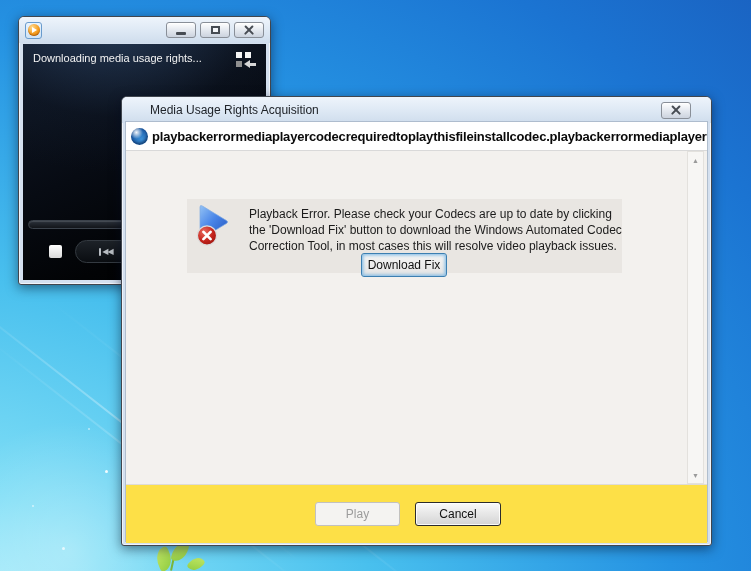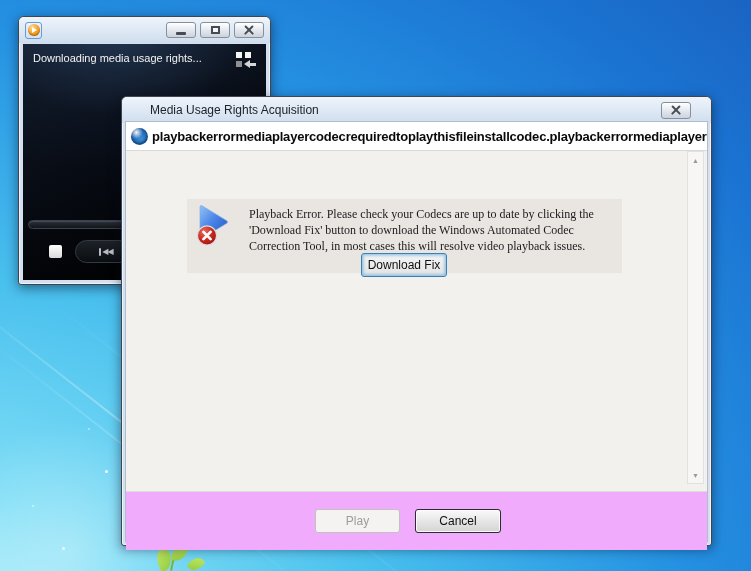--- a/index.html
+++ b/index.html
@@ -76,34 +76,34 @@
   .globe { flex:0 0 auto; width:17px; height:17px; border-radius:50%;
     background:
       radial-gradient(circle at 32% 26%, rgba(255,255,255,.95), rgba(255,255,255,0) 38%),
       radial-gradient(circle at 62% 68%, #3d93da, #1e61ad 60%, #123d78 100%);
     box-shadow:inset -1px -2px 3px rgba(0,18,55,.55); }
   .url-text { margin-left:4px; font-size:13px; font-weight:bold; color:#0a0a0a;
     white-space:nowrap; letter-spacing:-.2px; }
   .scrollregion { position:absolute; left:0; right:0; top:29px; height:333px; background:#f3f1ee; }
   .msgbox { position:absolute; left:61px; top:48px; width:435px; height:74px; background:#e9e6e2; }
   .err-icon { position:absolute; left:7px; top:4px; }
-  .msg-text { position:absolute; left:62px; top:7px; width:376px; font-size:12px; line-height:16px; color:#1b1b1b;font-family:Liberation Serif, serif; }
+  .msg-text { position:absolute; left:62px; top:7px; width:376px; font-size:12px; line-height:16px; color:#1b1b1b; }
   .btn { position:absolute; height:24px; border-radius:3px; font-size:12px; color:#111;
     display:flex; align-items:center; justify-content:center; font-family:"Liberation Sans",sans-serif; }
   .btn-downloadfix { left:191px; top:102px; width:86px; border:1px solid #3c7fb1;
     background:linear-gradient(#f5f5f5,#e3e3e3); box-shadow:inset 0 0 3px 1.5px rgba(125,185,228,.85);margin-left:44px; }
   .btn-webhelp { left:282px; top:102px; width:84px; border:1px solid #8f8f8f;
     background:linear-gradient(#f8f8f8,#eaeaea 45%,#d8d8d8); box-shadow:inset 0 1px 0 #fff; }
   .scrollbar { position:absolute; right:3px; top:0; width:17px; height:333px;
     background:#f7f6f4; border:1px solid #e3e1dd; }
   .scroll-arrow { position:absolute; left:0; width:15px; height:16px; display:flex; align-items:center;
     justify-content:center; color:#9a9a9a; font-size:7px; }
   .scroll-up { top:0; }  .scroll-down { bottom:0; }
-  .footer { position:absolute; left:0; right:0; top:362px; height:59px; background:#f0abfc;
-    border-top:1px solid #dedcd7;margin-top:7px; }
+  .footer { position:absolute; left:0; right:0; top:362px; height:59px; background:#fde047;
+    border-top:1px solid #dedcd7; }
   .btn-play { left:189px; top:17px; width:85px; border:1px solid #c2c1bf; background:#f4f3f1; color:#9c9c9c; }
   .btn-cancel { left:289px; top:17px; width:86px; border:1px solid #2c2c2c;
     background:linear-gradient(#fafafa,#e8e8e8 45%,#d4d4d4); box-shadow:inset 0 0 0 1px rgba(255,255,255,.85); }
 </style>
 </head>
 <body>
 
 <div class="desktop">
   <div class="glow" style="left:-70px; top:410px; width:280px; height:280px;"></div>
   <div class="streak" style="left:-40px; top:295px; width:430px; transform:rotate(38deg); opacity:.55;"></div>

